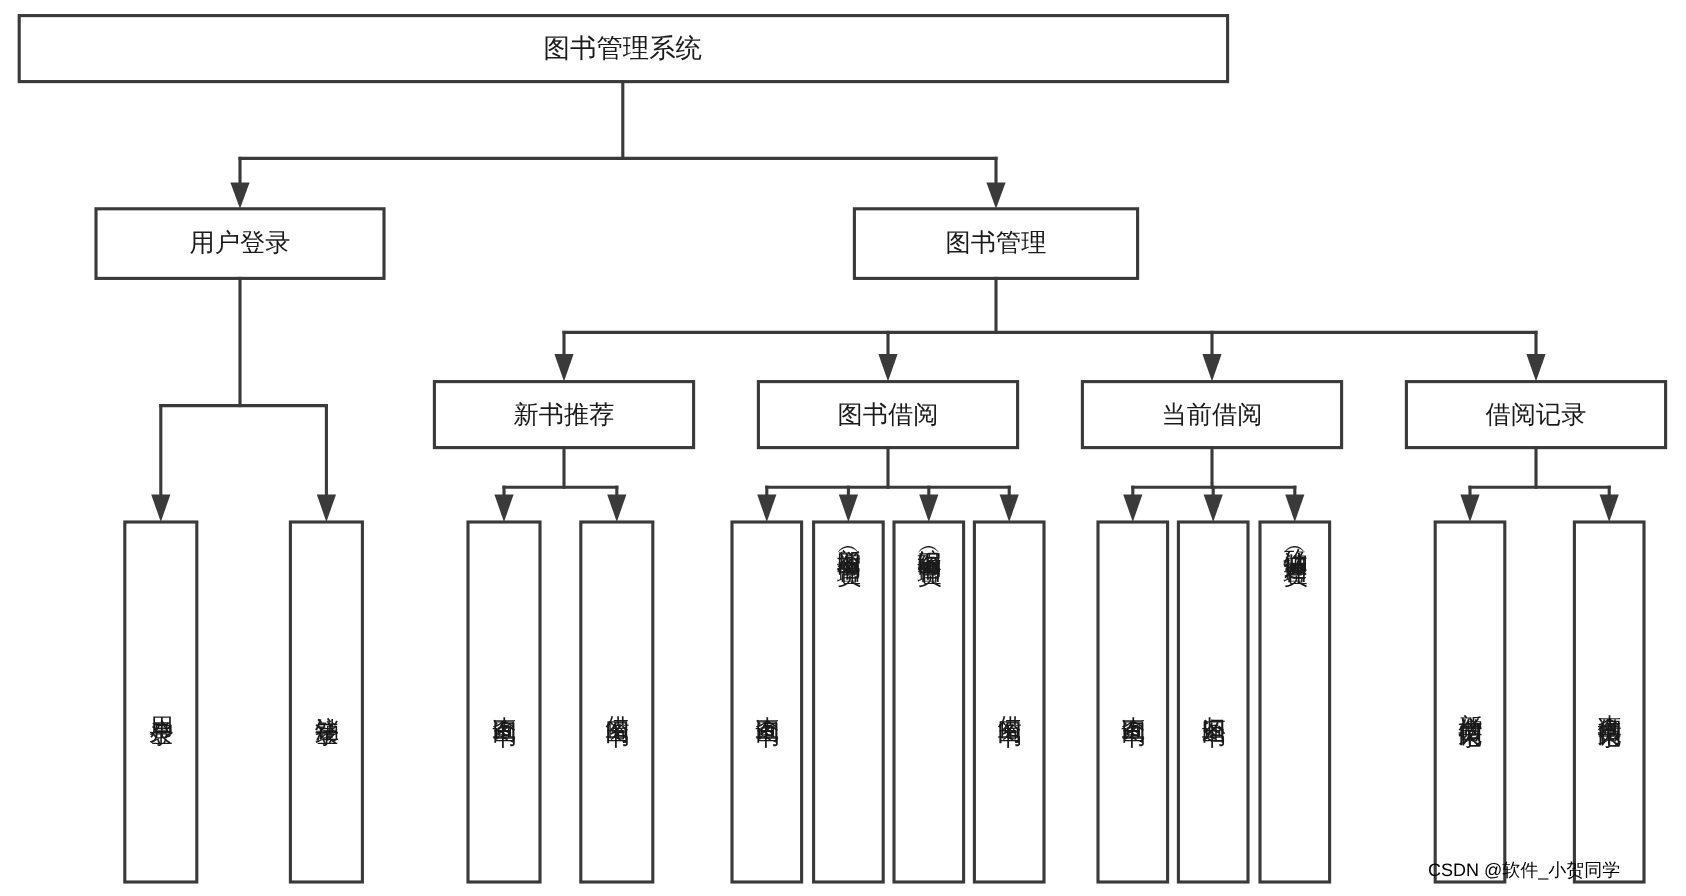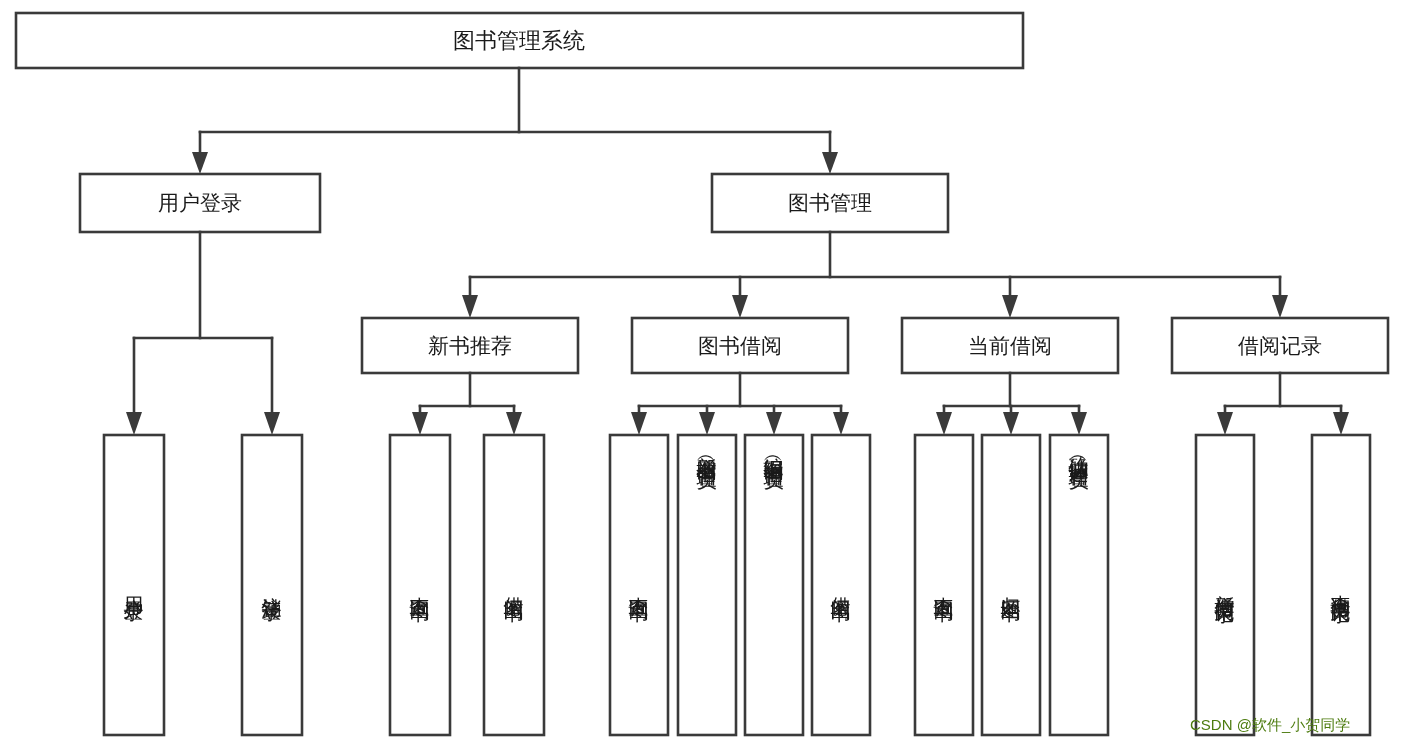--- a/index.html
+++ b/index.html
@@ -67,21 +67,21 @@
     line-height: 1;
     white-space: nowrap;
     pointer-events: none;
   }
   .watermark {
     position: absolute;
     left: 1190px;
     top: 716px;
     font-family: "Liberation Sans", sans-serif;
     font-size: 15px;
-    color: #4d7c0f;
+    color: #000000;
     white-space: nowrap;
   }
 </style>
 </head>
 <body>
 
 <div id="diagram-root">
 
   <svg id="flowchart" viewBox="0 0 1405 747">
     <defs>

